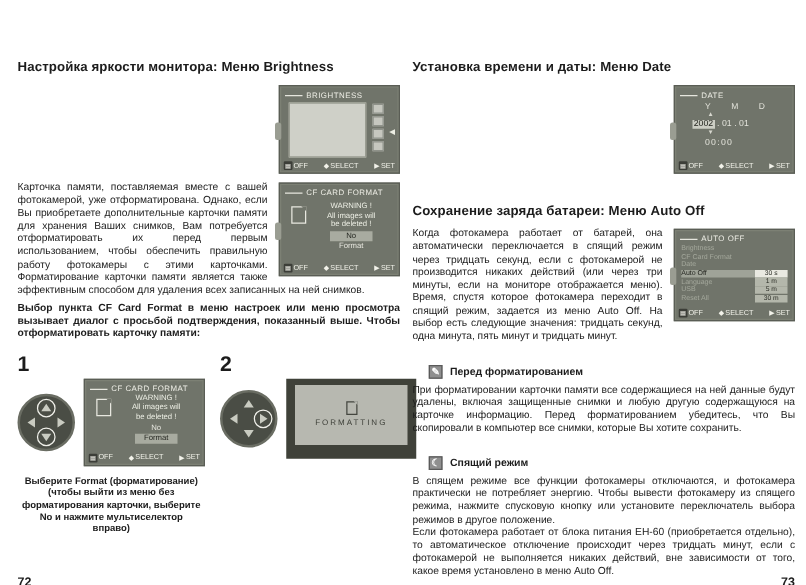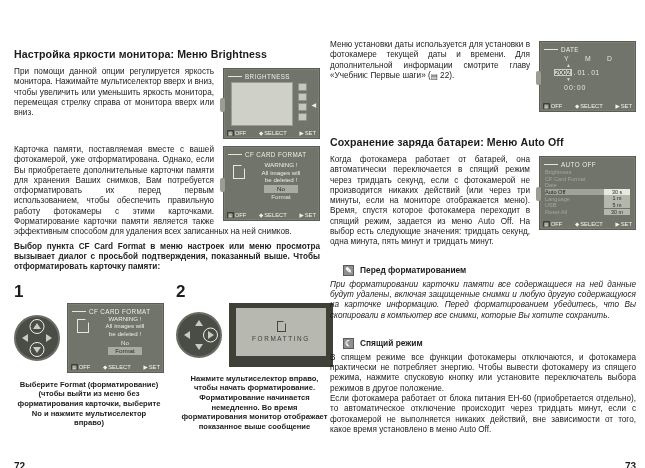--- a/index.html
+++ b/index.html
@@ -13,21 +13,21 @@
   .page { position:absolute; top:40px; height:432px; }
   .page-left  { left:14px;  width:306px; }
   .page-right { left:330px; width:306px; }
 
   h1.sec-head { font-size:10.6px; font-weight:bold; margin:8px 0 7px 0; letter-spacing:0.1px; }
   .section { display:flow-root; }
   .body-text {
     font-size:8.2px; line-height:10.3px; text-align:justify; margin:0 0 4px 0;
   }
   .body-text.full { clear:none;font-weight:bold; }
-  .italic { font-style:italic; }
+  .italic { }
   .pre { white-space:pre-line; }
 
   
   .cam-wrap { float:right; margin:1px 0 6px 9px; position:relative; }
   .cam {
     position:relative; background:#70746a; border:1px solid #5a5d55;
     box-shadow: inset 0 0 0 1px #7c8074;
   }
   .cam-tab { position:absolute; left:-4px; top:42%; width:5px; height:14px; background:#9a9d92; border-radius:2px; }
   .cam-title-row { position:absolute; top:4px; left:4px; right:6px; display:flex; align-items:center; }
@@ -149,21 +149,20 @@
               <span class="glyph">◆</span>
               <span>SELECT</span>
             </span>
           <span class="fi">
               <span class="glyph">▶</span>
               <span>SET</span>
             </span>
         </div>
       </div>
     </div>
-    <p class="body-text">При помощи данной опции регулируется яркость монитора. Нажимайте мультиселектор вверх и вниз, чтобы увеличить или уменьшить яркость монитора, перемещая стрелку справа от монитора вверх или вниз.</p>
   </div>
 
   <div class="section">
 
     <div class="cam-wrap">
       <div class="cam" style="width:97px;height:75px;">
         <span class="cam-tab"></span>
         <div class="cam-title-row">
           <span class="cam-title-line"></span>
           <span class="cam-title">CF CARD FORMAT</span>
@@ -254,31 +253,31 @@
           <span class="tri tri-right"></span>
           <span class="ring ring-right"></span>
         </div>
         <div class="fmt-screen">
           <div class="fmt-inner">
             <span class="fmt-card"></span>
             <span class="fmt-label">FORMATTING</span>
           </div>
         </div>
       </div>
-      <div class="step-caption">Нажмите мультиселектор вправо, чтобы начать форматирование. Форматирование начинается немедленно. Во время форматирования монитор отображает показанное выше сообщение</div>
     </div>
   </div>
 
 
   <div class="pagenum pl">72</div>
 </div>
 
 <div class="page page-right">
 
   <div class="section">
+    <h1 class="sec-head">Установка времени и даты: Меню Date</h1>
 
     <div class="cam-wrap">
       <div class="cam" style="width:97px;height:71px;">
         <span class="cam-tab"></span>
         <div class="cam-title-row">
           <span class="cam-title-line"></span>
           <span class="cam-title">DATE</span>
         </div>
         <div class="date-inner">
           <div class="date-cols">
@@ -306,21 +305,20 @@
               <span class="glyph">◆</span>
               <span>SELECT</span>
             </span>
           <span class="fi">
               <span class="glyph">▶</span>
               <span>SET</span>
             </span>
         </div>
       </div>
     </div>
-    <p class="body-text"><span>Меню установки даты используется для установки в фотокамере текущей даты и времени. Для дополнительной информации смотрите главу «Учебник: Первые шаги» (</span><span class="ref-icon">▤</span> <span>22</span><span>).</span></p>
   </div>
 
   <div class="section" style="margin-top:10px;">
     <h1 class="sec-head">Сохранение заряда батареи: Меню Auto Off</h1>
 
     <div class="cam-wrap">
       <div class="cam" style="width:97px;height:74px;">
         <span class="cam-tab"></span>
         <div class="cam-title-row">
           <span class="cam-title-line"></span>

